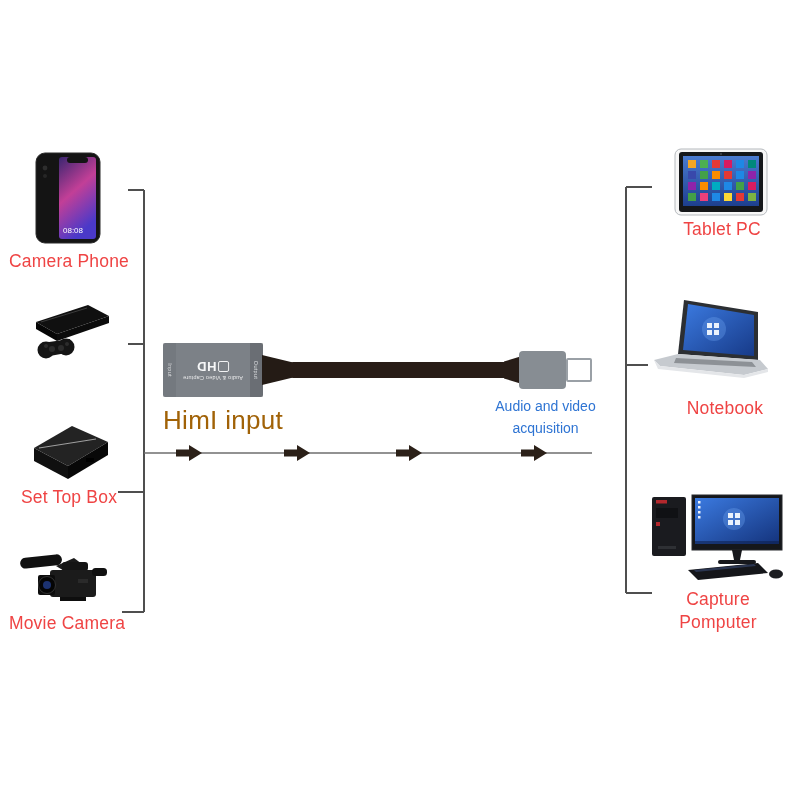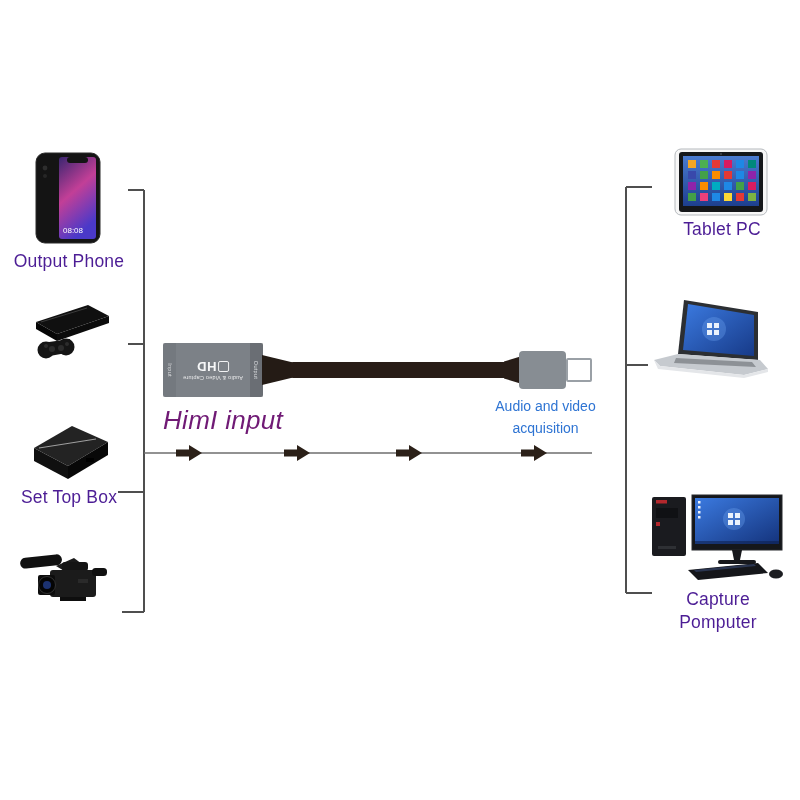--- a/index.html
+++ b/index.html
@@ -2,21 +2,21 @@
 <html><head>
 <meta charset="utf-8">
 <style>
   html,body{margin:0;padding:0;background:#fff;}
   #canvas{
     position:relative;width:800px;height:800px;background:#ffffff;
     font-family:"Liberation Sans",sans-serif;overflow:hidden;border-radius:17px;
   }
   .abs{position:absolute;}
   .dev-label{
-    color:#4c1d95;font-size:17.5px;line-height:23px;text-align:center;
+    color:#ef4444;font-size:17.5px;line-height:23px;text-align:center;
     letter-spacing:.2px;
   }
   
   #wires{left:0;top:0;}
   
   .adapter-body{
     left:163px;top:343px;width:100px;height:54px;background:#7c8187;
     border-radius:2px;display:flex;align-items:center;justify-content:center;
   }
   .port-strip{
@@ -51,21 +51,21 @@
   .usb-body{
     left:519px;top:351px;width:47px;height:38px;background:#878d93;
     border-radius:4px;
   }
   .usb-tip{
     left:566px;top:358px;width:26px;height:24px;background:#ffffff;
     border:2px solid #9aa0a6;border-radius:2px;box-sizing:border-box;
   }
   .caption-dark{
     left:163px;top:405px;width:220px;font-size:26px;font-weight:500;
-    color:#701a75;letter-spacing:.3px;font-style:italic;
+    color:#a16207;letter-spacing:.3px;
   }
   .caption-blue{
     left:468px;top:395px;width:155px;text-align:center;font-size:14px;
     line-height:22px;color:#2e74d3;
   }
 </style>
 </head>
 <body>
 
 <div id="canvas">
@@ -101,21 +101,21 @@
         <stop offset="0.5" stop-color="#c23f97"></stop>
         <stop offset="1" stop-color="#4a39c9"></stop>
       </linearGradient>
     </defs>
     <rect x="29" y="5" width="37" height="82" rx="3" fill="url(#phoneWall)"></rect>
     <rect x="37" y="5" width="21" height="6" rx="3" fill="#141414"></rect>
     <circle cx="15" cy="16" r="2.4" fill="#2e2e2e"></circle>
     <circle cx="15" cy="24" r="2" fill="#262626"></circle>
     <text x="33" y="81" font-size="8" fill="#ffffff" font-family="Liberation Sans,sans-serif">08:08</text>
   </svg>
-  <div class="abs dev-label" style="left:8px;top:250px;width:122px">Output Phone</div>
+  <div class="abs dev-label" style="left:8px;top:250px;width:122px">Camera Phone</div>
 
   <svg class="abs" style="left:30px;top:300px" width="84" height="62" viewBox="0 0 84 62">
     <path d="M6,22 L58,5 L79,16 L27,34 Z" fill="#101010"></path>
     <path d="M6,22 L27,34 L27,41 L6,29 Z" fill="#060606"></path>
     <path d="M27,34 L79,16 L79,23 L27,41 Z" fill="#0b0b0b"></path>
     <path d="M11,22 L57,8" stroke="#3b3b3b" stroke-width="1" fill="none"></path>
     <g>
       <circle cx="16" cy="50" r="8.5" fill="#151515"></circle>
       <circle cx="36" cy="47" r="8.5" fill="#151515"></circle>
       <path d="M12,43 L40,39 L42,52 L14,57 Z" fill="#151515"></path>
@@ -140,20 +140,21 @@
     <path d="M40,20 L58,12 L66,18 L50,26 Z" fill="#1a1a1a"></path>
     <rect x="46" y="16" width="26" height="9" rx="3" fill="#141414"></rect>
     <rect x="34" y="24" width="46" height="27" rx="3" fill="#1b1b1b"></rect>
     <rect x="22" y="29" width="17" height="20" rx="2" fill="#0c0c0c"></rect>
     <circle cx="31" cy="39" r="8.5" fill="#050505" stroke="#333"></circle>
     <circle cx="31" cy="39" r="4" fill="#1c3270"></circle>
     <rect x="76" y="22" width="15" height="8" rx="3.5" fill="#101010"></rect>
     <rect x="62" y="33" width="10" height="4" fill="#2a2a2a"></rect>
     <rect x="44" y="51" width="26" height="4" fill="#0e0e0e"></rect>
   </svg>
+  <div class="abs dev-label" style="left:4px;top:612px;width:126px">Movie Camera</div>
 
   <div class="abs adapter-body">
     <div class="port-strip in">
       <span>Input</span>
     </div>
     <div class="adapter-print">
       <div class="cap">Audio &amp; Video Capture</div>
       <div class="hd-row">
         <span class="hd-box"></span>
         <span class="hd-txt">HD</span>
@@ -229,20 +230,21 @@
     <g fill="#eaf2fc">
       <rect x="65" y="27" width="5" height="5"></rect>
         <rect x="72" y="27" width="5" height="5"></rect>
       <rect x="65" y="34" width="5" height="5"></rect>
         <rect x="72" y="34" width="5" height="5"></rect>
     </g>
     <polygon points="12,64 36,58 118,64 126,73 102,79 18,70" fill="#c6cacf"></polygon>
     <polygon points="34,62 110,66 114,71 32,67" fill="#8d9196"></polygon>
     <polygon points="12,64 18,70 102,79 126,73 126,76 102,82 16,73" fill="#e4e6e9"></polygon>
   </svg>
+  <div class="abs dev-label" style="left:665px;top:397px;width:120px">Notebook</div>
 
   <svg class="abs" style="left:646px;top:492px" width="144" height="92" viewBox="0 0 144 92">
     <defs>
       <linearGradient id="pcScr" x1="0" y1="0" x2="1" y2="1">
         <stop offset="0" stop-color="#3b7ae0"></stop>
         <stop offset="1" stop-color="#14337c"></stop>
       </linearGradient>
     </defs>
     <rect x="6" y="5" width="34" height="59" rx="2" fill="#1a1b1f"></rect>
     <rect x="10" y="8" width="11" height="3.5" fill="#b3282d"></rect>

